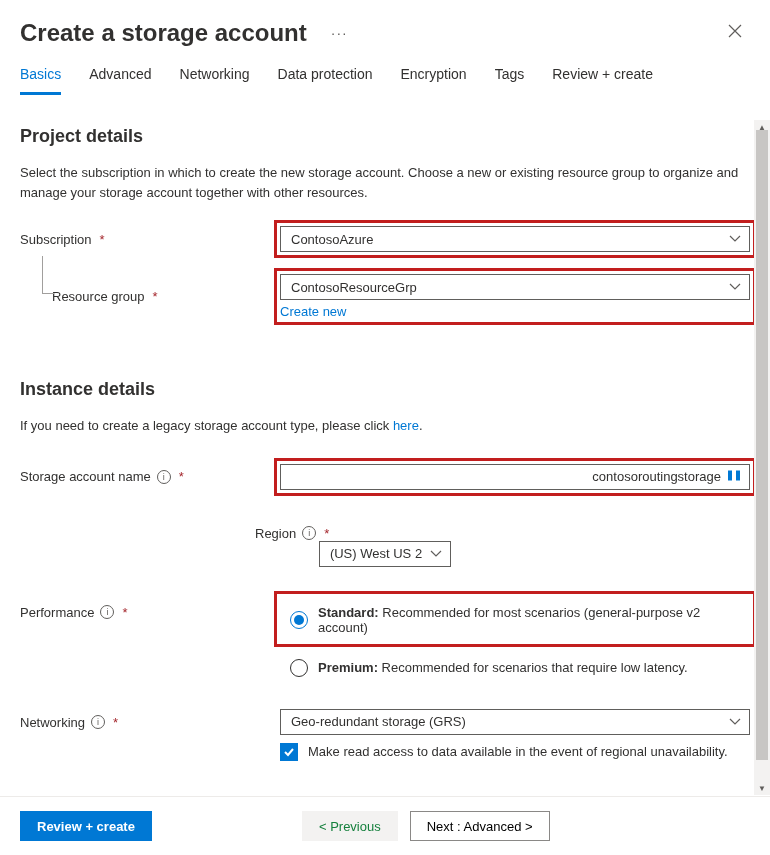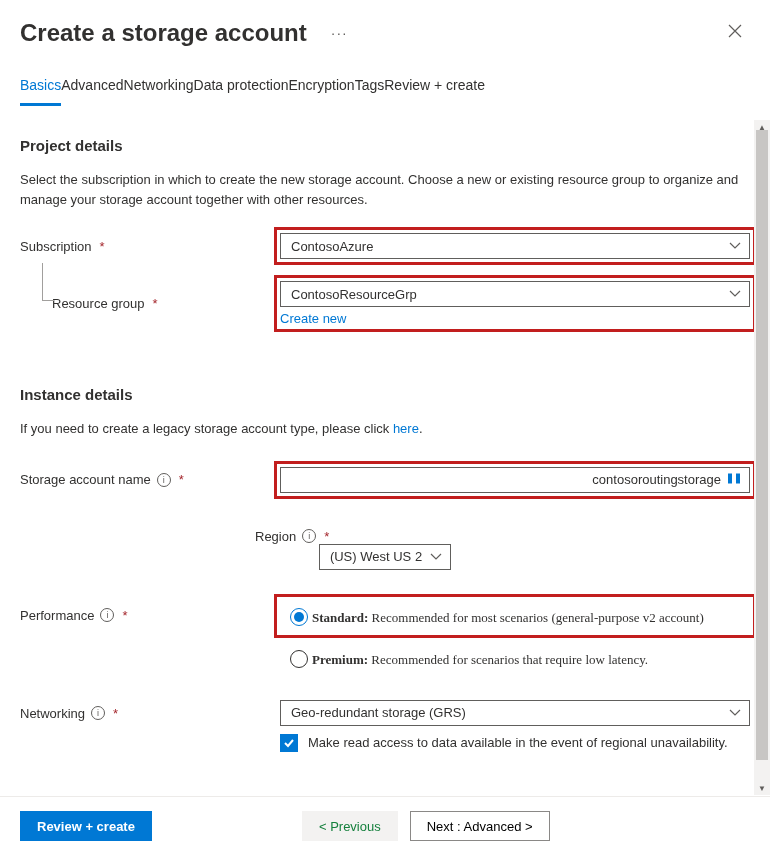--- a/index.html
+++ b/index.html
@@ -31,44 +31,45 @@
   }
   .close {
     margin-left: auto;
     font-size: 18px;
     color: #605e5c;
     cursor: pointer;
     padding: 4px 8px;
   }
   .tabs {
     display: flex;
+    gap: 28px;
     padding: 0 20px;
     border-bottom: 1px solid transparent;
-    margin-top: 12px;
+    margin-top: 1px;
   }
   .tab {
     padding: 8px 0 10px 0;
     color: #323130;
     cursor: pointer;
     font-size: 14px;
     border-bottom: 3px solid transparent;
   }
   .tab.active {
     color: #0078d4;
     border-bottom: 3px solid #0078d4;
     font-weight: 400;
   }
   .content {
     padding: 30px 20px 10px 20px;
     height: 700px;
     overflow-y: auto;
   }
   .section-title {
     font-weight: 600;
-    font-size: 15px;
+    font-size: 18px;
     margin-bottom: 16px;
   }
   .section-desc {
     font-size: 13px;
     color: #323130;
     line-height: 1.5;
     margin-bottom: 24px;
     max-width: 720px;
   }
   .field-row {
@@ -128,24 +129,23 @@
     position: absolute;
     left: 22px;
     top: -18px;
     width: 12px;
     height: 38px;
     border-left: 1px solid #a19f9d;
     border-bottom: 1px solid #a19f9d;
   }
   .radio-row {
     display: flex;
-    align-items: flex-end;
-    gap: 4px;
+    align-items: center;
+    gap: 10px;
     padding: 8px 10px;
-    font-family: Liberation Serif, serif;
   }
   .radio {
     width: 18px; height: 18px;
     border: 1px solid #323130;
     border-radius: 50%;
     display: inline-flex;
     align-items: center;
     justify-content: center;
     flex-shrink: 0;
   }

